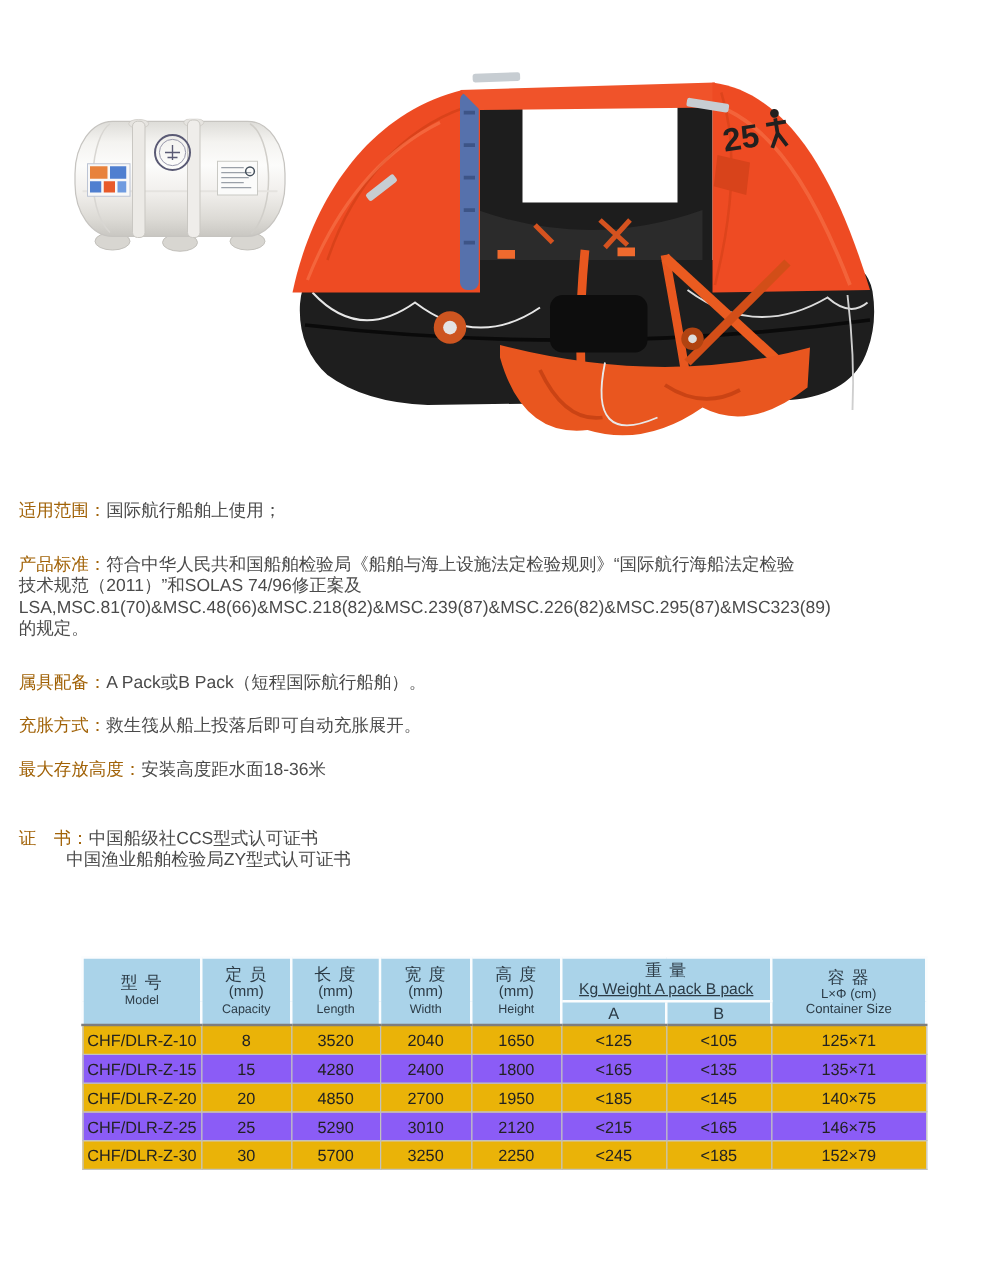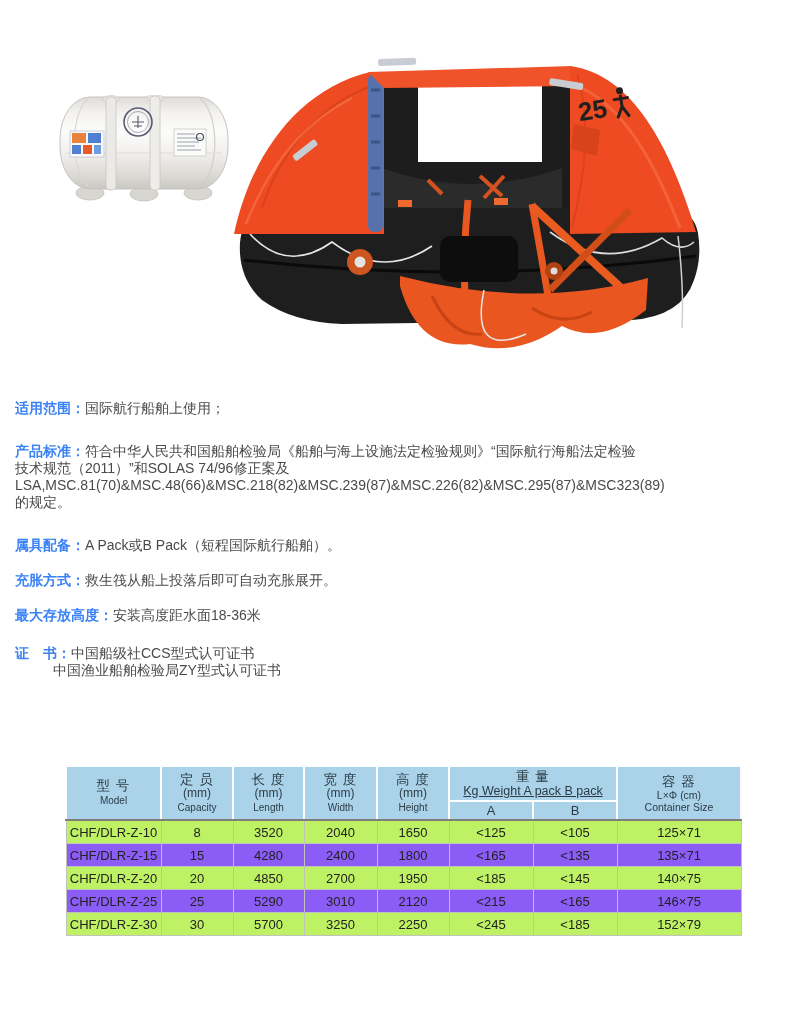--- a/index.html
+++ b/index.html
@@ -11,21 +11,21 @@
   
   .hero{position:absolute;left:0;top:0;width:790px;height:380px;}
   .container-img{position:absolute;left:58px;top:95px;width:172px;height:115px;}
   .raft-img{position:absolute;left:232px;top:28px;width:478px;height:335px;}
 
   
   .spec{
     position:absolute;left:15px;width:762px;
     font-size:14px;line-height:17px;color:#4a4a4a;
   }
-  .spec .lbl{font-weight:bold;color:#3b82f6;}
+  .spec .lbl{font-weight:normal;color:#a16207;}
   .cert-line2{margin-left:38px;}
 
   
   table.spec-table{
     position:absolute;left:65px;top:765px;width:675px;
     border-collapse:collapse;table-layout:fixed;
     font-size:13px;color:#222;
   }
   .spec-table thead th{
     background:#aad3e9;border:2px solid #fbfdfe;font-weight:normal;
@@ -36,21 +36,21 @@
   .spec-table thead th[rowspan]{height:50px;}
   .spec-table thead th[rowspan],
   .spec-table thead tr.sub-row th{border-bottom:2px solid #7e7e7e;}
   .spec-table .zh{font-size:13.5px;letter-spacing:1px;line-height:15px;}
   .spec-table .unit{font-size:12px;line-height:13px;}
   .spec-table .en{font-size:10px;line-height:15px;text-align:center;}
   .spec-table .small{font-size:10.5px;line-height:12px;}
   .spec-table .wt-en{font-size:12.5px;line-height:14px;text-decoration:underline;}
   .spec-table tbody td{
     border:1px solid #c2c2bd;height:22px;text-align:center;
-    background:#bef264;padding:0;
+    background:#eab308;padding:0;
   }
   .spec-table tbody tr.alt td{background:#8b5cf6;}
 </style>
 </head>
 <body>
 
 <div class="hero">
 
   <svg class="container-img" viewBox="0 0 172 115">
     <defs>
@@ -169,21 +169,21 @@
 </div>
 
 <div class="spec" style="top:572px">
   <span class="lbl">充胀方式：</span><span>救生筏从船上投落后即可自动充胀展开。</span>
 </div>
 
 <div class="spec" style="top:607px">
   <span class="lbl">最大存放高度：</span><span>安装高度距水面18-36米</span>
 </div>
 
-<div class="spec" style="top:645px">
+<div class="spec" style="top:662px">
   <div><span class="lbl">证　书：</span><span>中国船级社CCS型式认可证书</span></div>
   <div class="cert-line2">中国渔业船舶检验局ZY型式认可证书</div>
 </div>
 
 <table class="spec-table">
   <colgroup>
     <col style="width:95px">
       <col style="width:72px">
       <col style="width:71px">
       <col style="width:73px">

